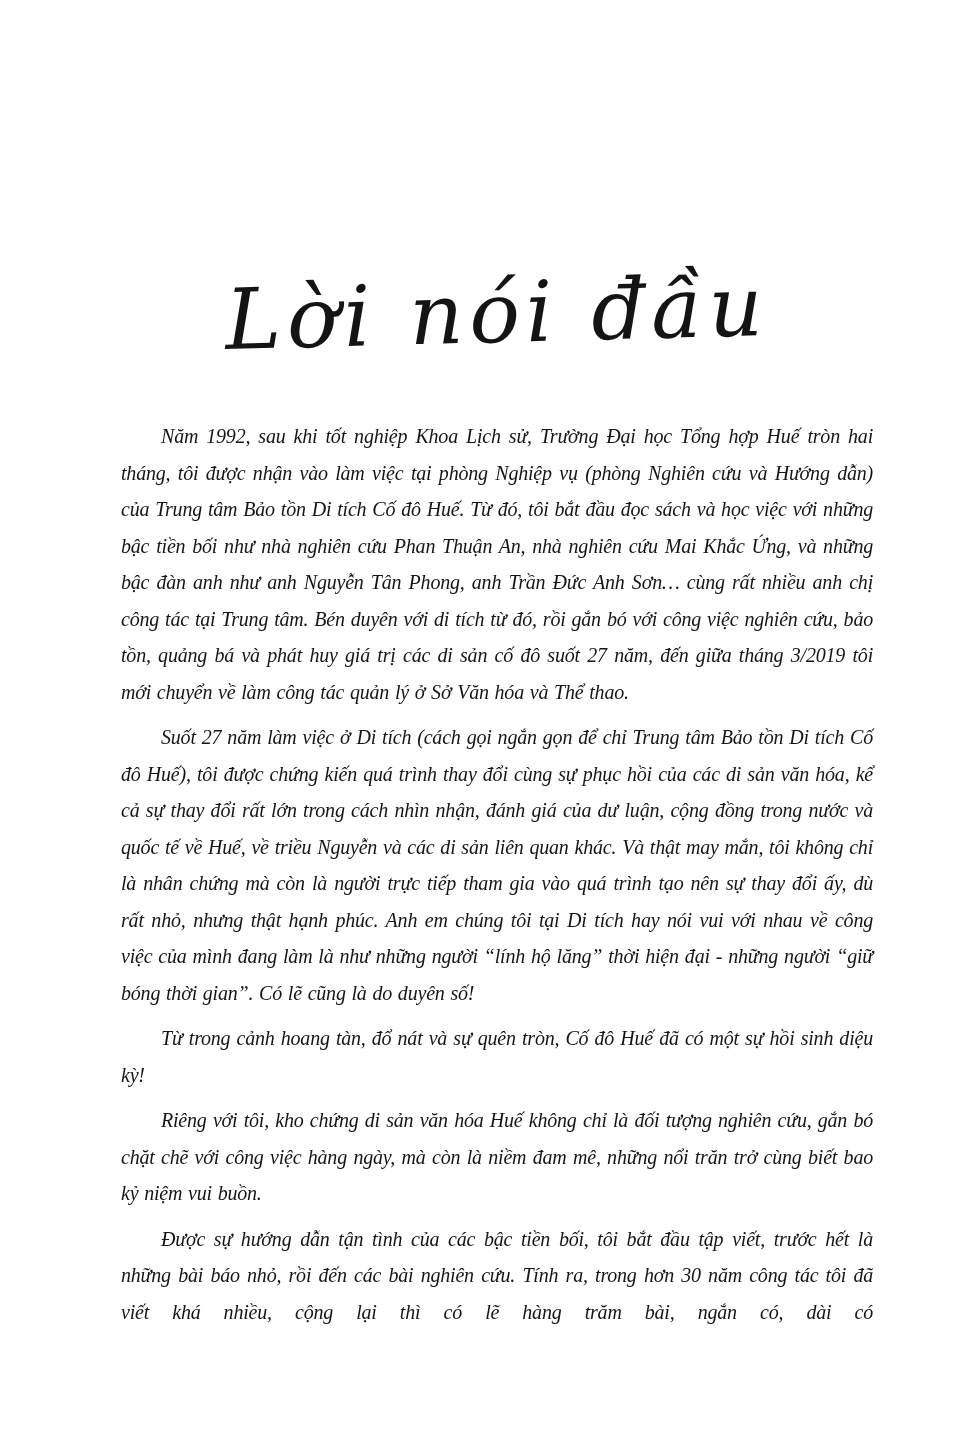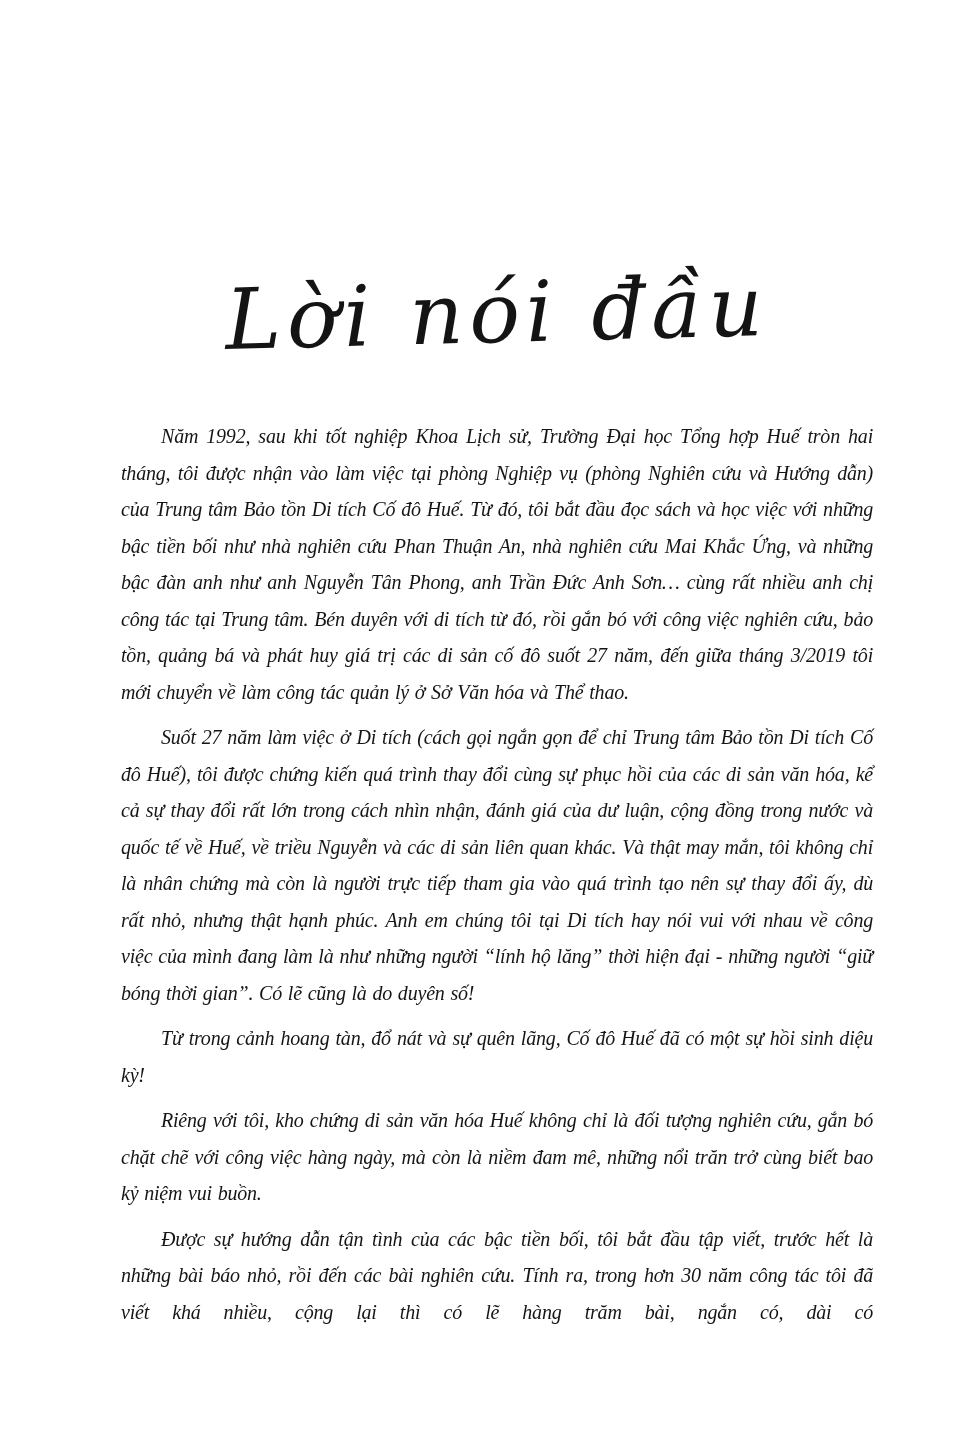--- a/index.html
+++ b/index.html
@@ -54,17 +54,17 @@
   }
 </style>
 </head>
 <body>
 
 <div class="page">
   <div class="title">Lời nói đầu</div>
   <div class="body-text">
     <p>Năm 1992, sau khi tốt nghiệp Khoa Lịch sử, Trường Đại học Tổng hợp Huế tròn hai tháng, tôi được nhận vào làm việc tại phòng Nghiệp vụ (phòng Nghiên cứu và Hướng dẫn) của Trung tâm Bảo tồn Di tích Cố đô Huế. Từ đó, tôi bắt đầu đọc sách và học việc với những bậc tiền bối như nhà nghiên cứu Phan Thuận An, nhà nghiên cứu Mai Khắc Ứng, và những bậc đàn anh như anh Nguyễn Tân Phong, anh Trần Đức Anh Sơn… cùng rất nhiều anh chị công tác tại Trung tâm. Bén duyên với di tích từ đó, rồi gắn bó với công việc nghiên cứu, bảo tồn, quảng bá và phát huy giá trị các di sản cố đô suốt 27 năm, đến giữa tháng 3/2019 tôi mới chuyển về làm công tác quản lý ở Sở Văn hóa và Thể thao.</p>
     <p>Suốt 27 năm làm việc ở Di tích (cách gọi ngắn gọn để chỉ Trung tâm Bảo tồn Di tích Cố đô Huế), tôi được chứng kiến quá trình thay đổi cùng sự phục hồi của các di sản văn hóa, kể cả sự thay đổi rất lớn trong cách nhìn nhận, đánh giá của dư luận, cộng đồng trong nước và quốc tế về Huế, về triều Nguyễn và các di sản liên quan khác. Và thật may mắn, tôi không chỉ là nhân chứng mà còn là người trực tiếp tham gia vào quá trình tạo nên sự thay đổi ấy, dù rất nhỏ, nhưng thật hạnh phúc. Anh em chúng tôi tại Di tích hay nói vui với nhau về công việc của mình đang làm là như những người “lính hộ lăng” thời hiện đại - những người “giữ bóng thời gian”. Có lẽ cũng là do duyên số!</p>
-    <p>Từ trong cảnh hoang tàn, đổ nát và sự quên lãng, Cố đô Huế đã có một sự hồi sinh diệu kỳ!</p>
+    <p>Từ trong cảnh hoang tàn, đổ nát và sự quên tròn, Cố đô Huế đã có một sự hồi sinh diệu kỳ!</p>
     <p>Riêng với tôi, kho chứng di sản văn hóa Huế không chỉ là đối tượng nghiên cứu, gắn bó chặt chẽ với công việc hàng ngày, mà còn là niềm đam mê, những nổi trăn trở cùng biết bao kỷ niệm vui buồn.</p>
     <p class="continues-next-page">Được sự hướng dẫn tận tình của các bậc tiền bối, tôi bắt đầu tập viết, trước hết là những bài báo nhỏ, rồi đến các bài nghiên cứu. Tính ra, trong hơn 30 năm công tác tôi đã viết khá nhiều, cộng lại thì có lẽ hàng trăm bài, ngắn có, dài có</p>
   </div>
 </div>
 
 </body></html>

